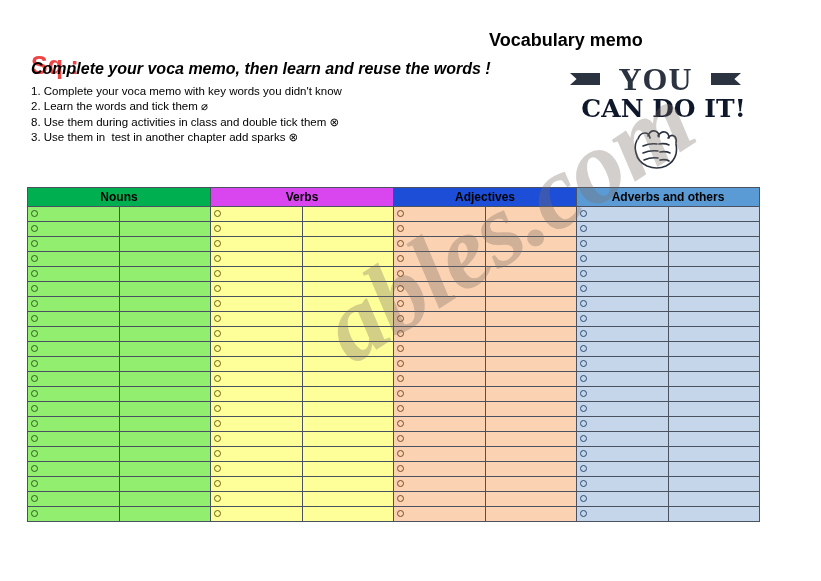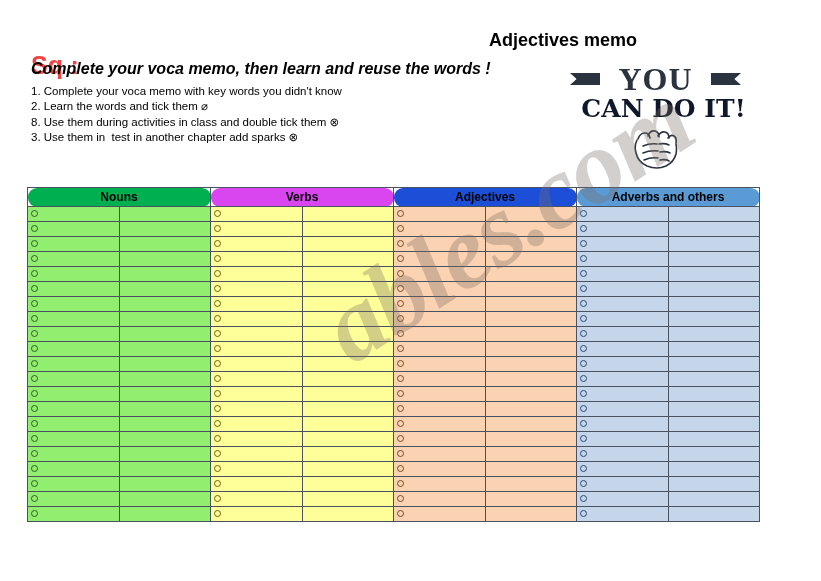--- a/index.html
+++ b/index.html
@@ -147,21 +147,20 @@
     margin: 0;
     border: 1px solid #4a5160;
   }
   .grp-head {
     height: 18px;
     font-size: 12px;
     font-weight: bold;
     text-align: center;
     color: #000000;
     line-height: 18px;
-    border-radius: 9px;
   }
   .grp-nouns { background: #00b050; }
   .grp-verbs { background: #d946ef; }
   .grp-adjectives { background: #1d4ed8; }
   .grp-adverbs { background: #5b9bd5; }
 
   .sub-head {
     height: 15px;
     font-size: 9px;
     font-weight: bold;
@@ -225,21 +224,21 @@
     <div class="title-left">Sq :</div>
     <div class="subtitle">Complete your voca memo, then learn and reuse the words !</div>
 
     <div class="steps">
       <div class="step">1. Complete your voca memo with key words you didn't know</div>
       <div class="step">2. Learn the words and tick them ⌀</div>
       <div class="step">8. Use them during activities in class and double tick them ⊗</div>
       <div class="step">3. Use them in  test in another chapter add sparks ⊗</div>
     </div>
 
-    <div class="title-right">Adjectives memo</div>
+    <div class="title-right">Vocabulary memo</div>
 
     <div class="logo">
       <div class="logo-you-row">
         <div class="ribbon left"></div>
         <div class="ribbon right"></div>
         <div class="logo-you">YOU</div>
       </div>
       <div class="logo-can">CAN DO IT!</div>
       <svg class="fist" viewBox="0 0 50 44">
         <g fill="none" stroke="#2b3340" stroke-width="1.6" stroke-linecap="round" stroke-linejoin="round">

